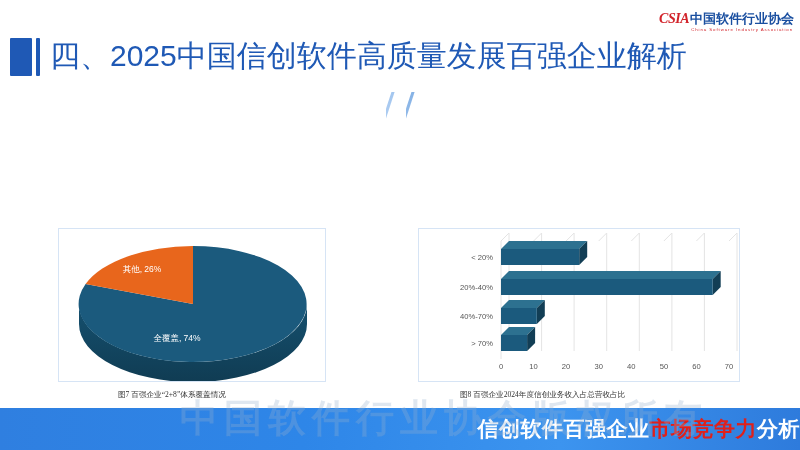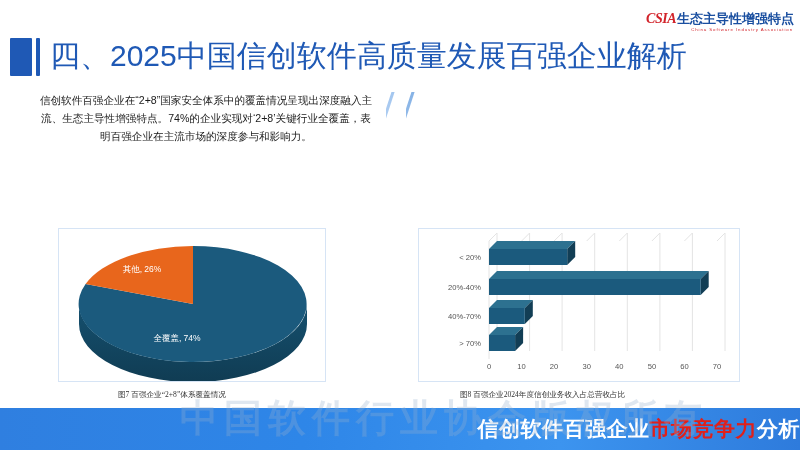--- a/index.html
+++ b/index.html
@@ -114,21 +114,21 @@
     font-family:"Liberation Serif","DejaVu Serif",serif;
     text-align:center;
   }
   .cap-left{ left:118px; top:390px; }
   .cap-right{ left:460px; top:390px; }
 
   
   .pie-holder{ position:absolute; left:0; top:0; width:100%; height:100%; }
 
   
-  .bar-plot{ position:absolute; left:0; top:0; width:322px; height:154px; }
+  .bar-plot{ position:absolute; left:12px; top:0; width:322px; height:154px; }
 
   
   .banner{
     position:absolute; left:0; bottom:0; width:800px; height:42px;
     background:linear-gradient(92deg,#2F7FE0 0%,#2E86E8 38%,#3C94EF 70%,#2E7BDC 100%);
     display:flex; align-items:center; justify-content:flex-end;
   }
   .banner-text{
     font-size:21px; font-weight:bold; color:#ffffff;
     letter-spacing:0.5px; white-space:nowrap;
@@ -145,35 +145,34 @@
     z-index:5;
     margin-left:44px;
   }
 </style>
 </head>
 <body>
 
 <div class="logo-wrap">
   <div class="logo-row">
     <span class="logo-csia">CSIA</span>
-    <span class="logo-cn">生态主导性增强特点</span>
+    <span class="logo-cn">中国软件行业协会</span>
   </div>
   <div class="logo-en">China Software Industry Association</div>
 </div>
 
 <div class="title-bar">
   <div class="title-block"></div>
   <div class="title-thin"></div>
   <div class="title-text">四、2025中国信创软件高质量发展百强企业解析</div>
 </div>
 
 <div class="cards">
 
   <div class="card card-left">
-    <div class="card-body">信创软件百强企业在“2+8”国家安全体系中的覆盖情况呈现出深度融入主流、生态主导性增强特点。74%的企业实现对‘2+8’关键行业全覆盖，表明百强企业在主流市场的深度参与和影响力。</div>
   </div>
 
   <div class="slant slant-a">
       <i></i>
     </div>
   <div class="slant slant-b">
       <i></i>
     </div>
 
 </div>

